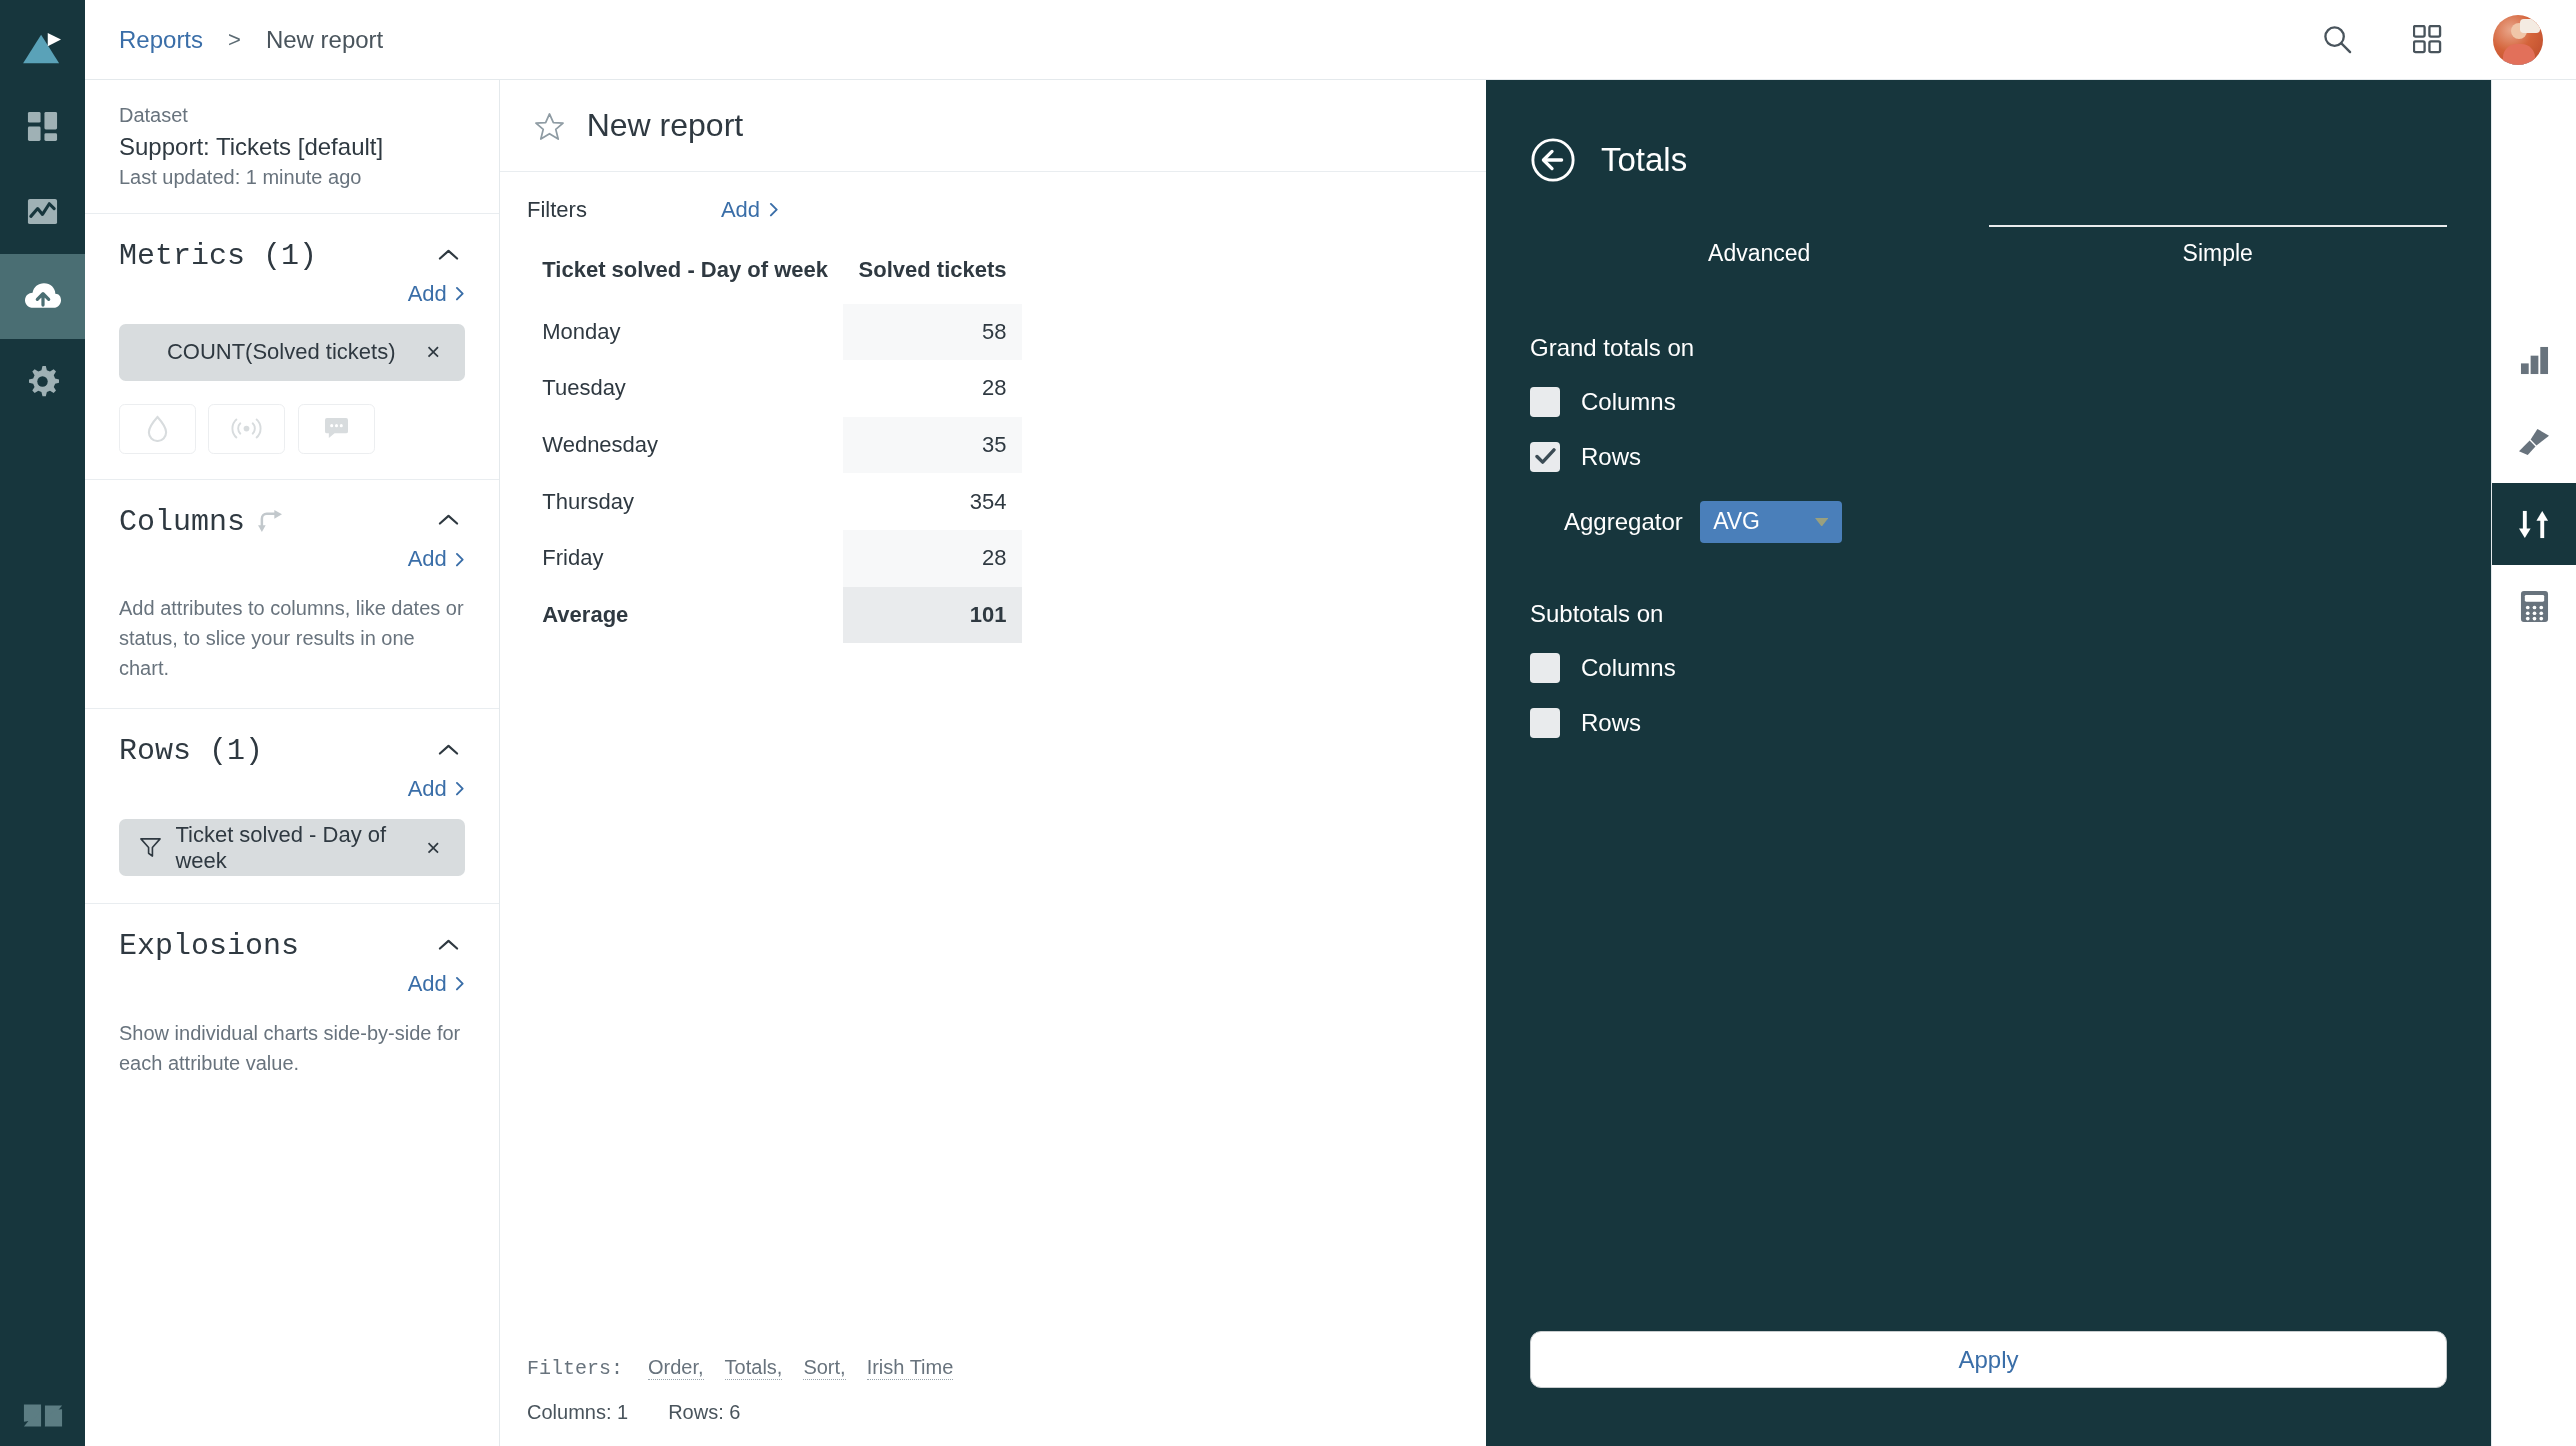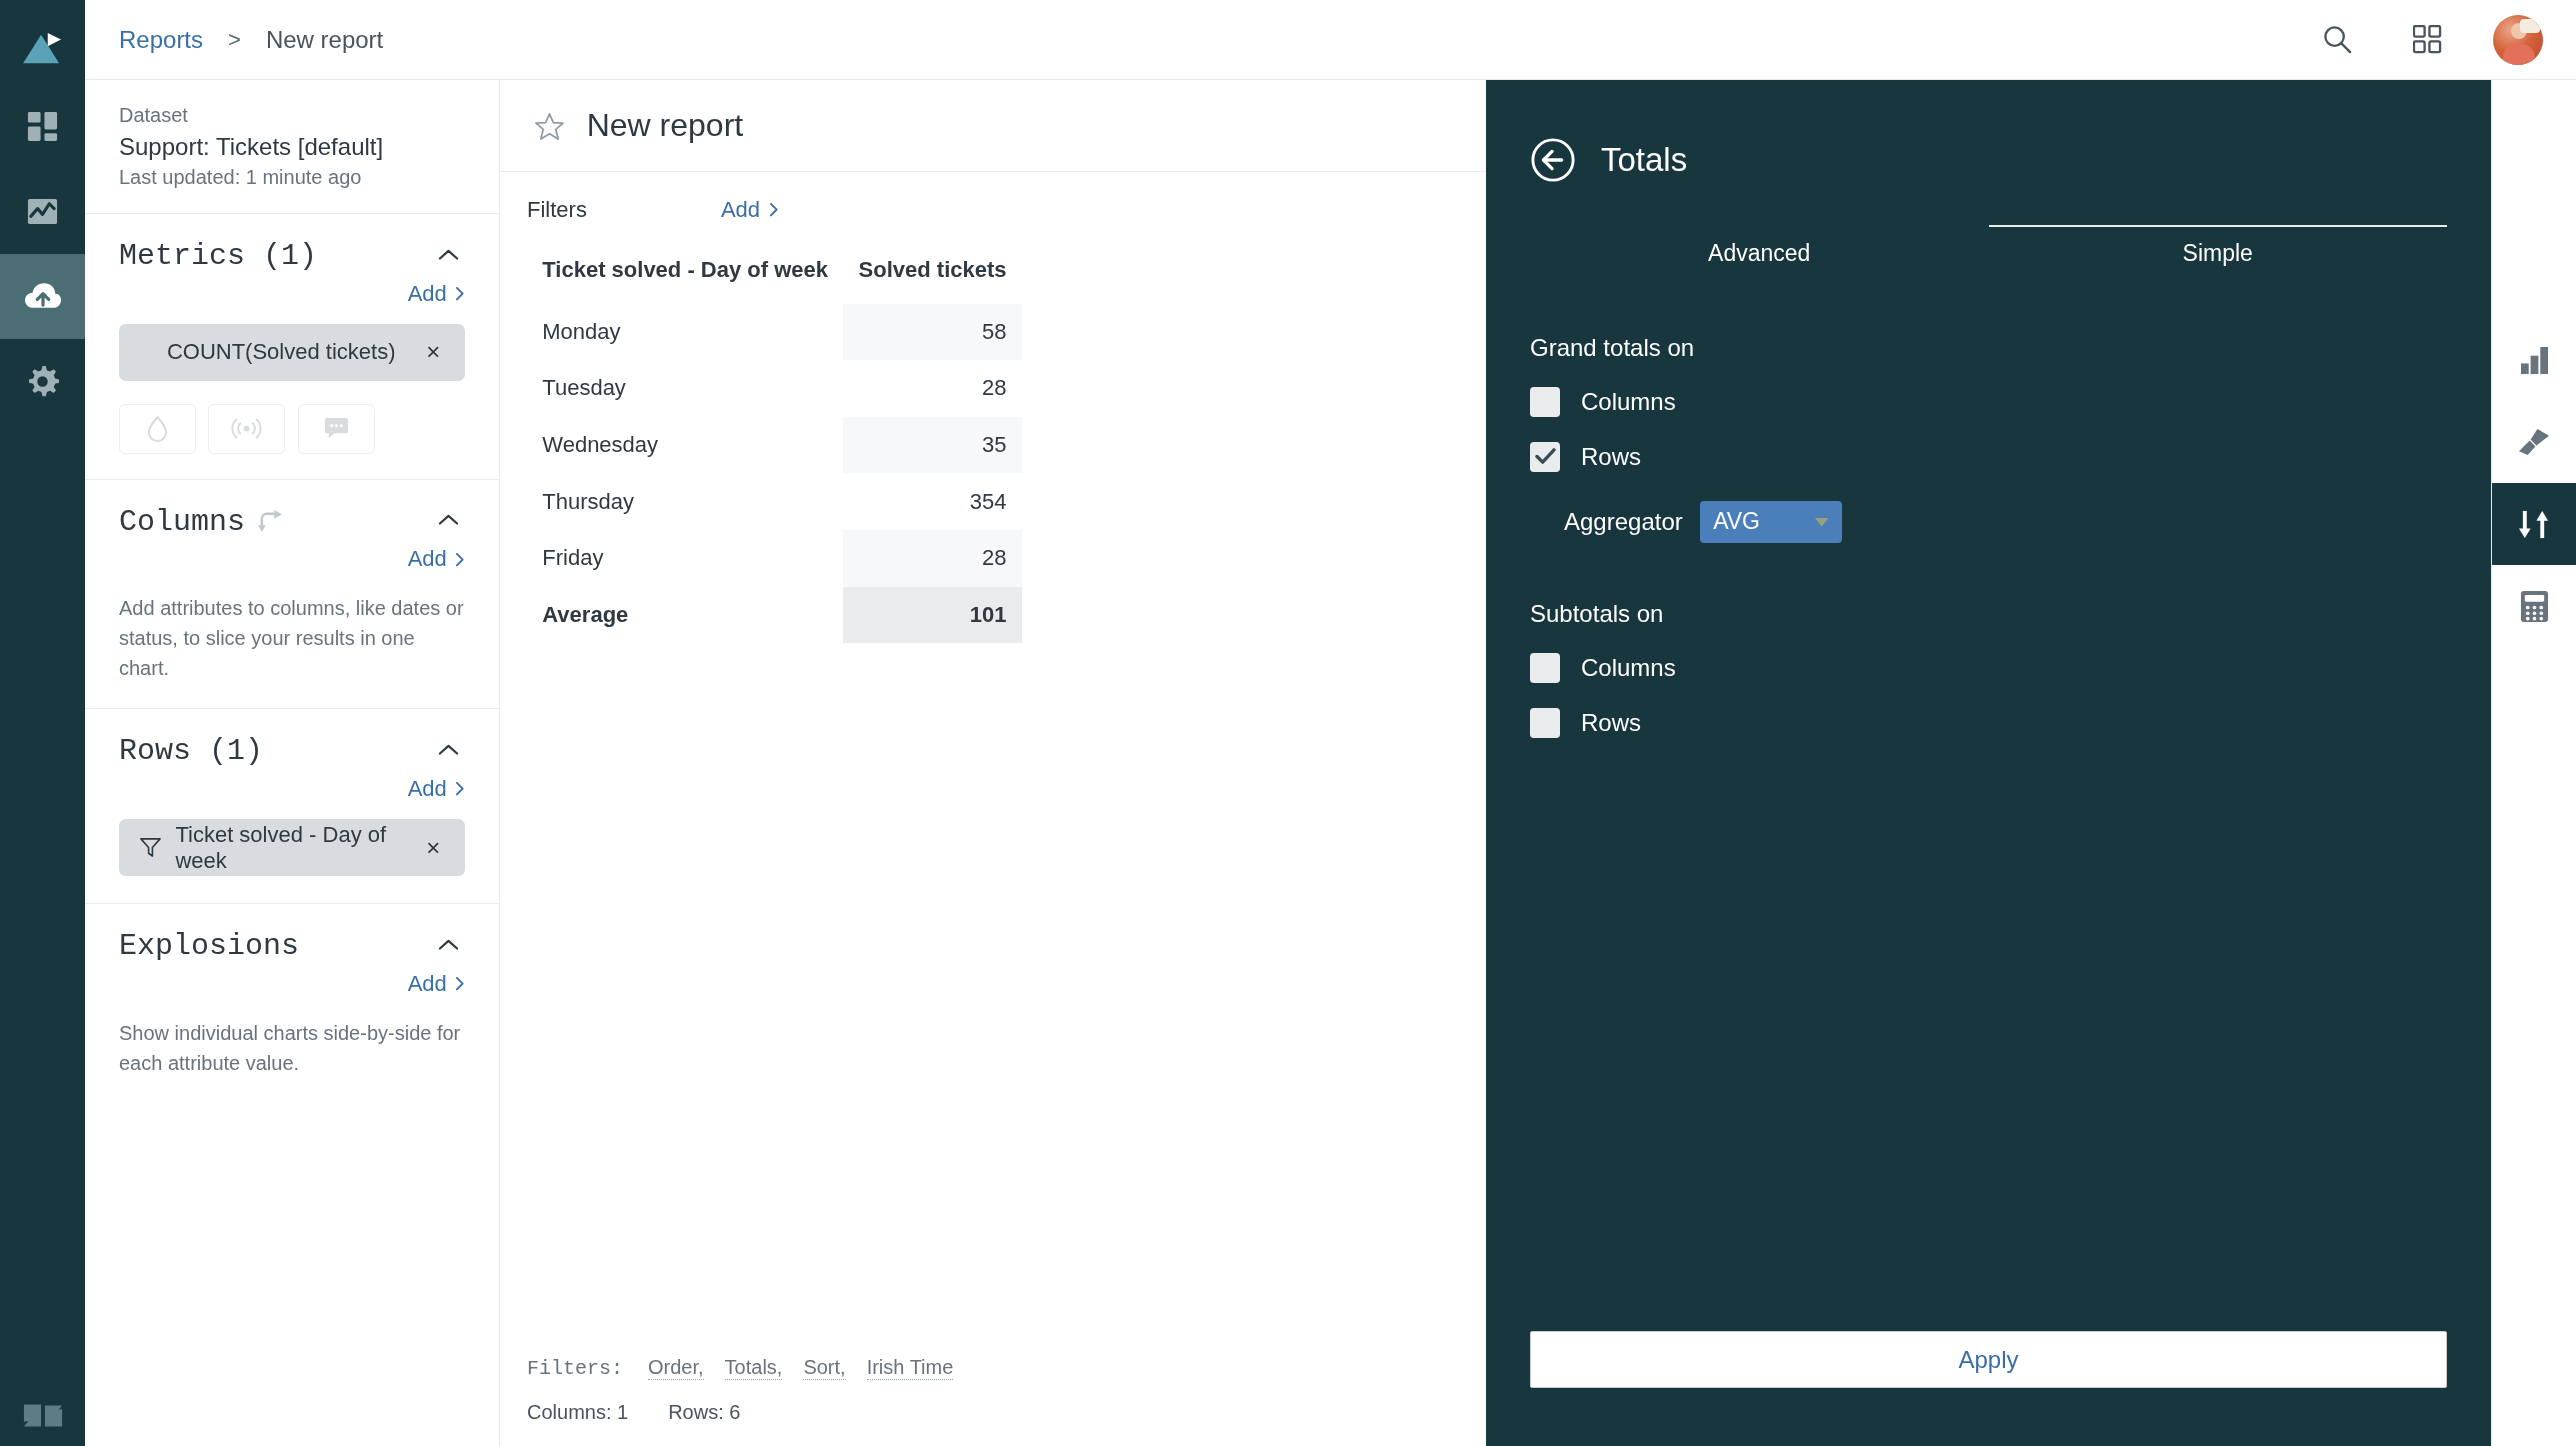--- a/index.html
+++ b/index.html
@@ -164,21 +164,21 @@
   .aggrow { display: flex; align-items: center; margin-top: 29px; margin-left: 34px; }
   .agglabel { font-size: 24px; color: #fff; }
   .aggsel {
     margin-left: 17px; background: #4a7fba; border-radius: 4px; width: 142px; height: 42px;
     display: flex; align-items: center; padding: 0 13.4px; cursor: pointer;
   }
   .aggsel .val { font-size: 23px; color: #fff; flex: 1; }
   .tot-spacer { flex: 1; }
   .apply-btn {
     background: #fff; color: #3a6ea8; font-size: 24px; border: 1px solid #c8ccce;
-    height: 57px; border-radius: 2px; margin-bottom: 59px; cursor: pointer;
+    height: 57px; border-radius: 11px; margin-bottom: 59px; cursor: pointer;
     font-family: "Liberation Sans", sans-serif; width: 100%;
   }
 
   
   .rrail {
     position: absolute; right: 0; top: 0; bottom: 0; width: 85px;
     background: #fff; border-left: 1px solid #e4e9ec; z-index: 6;
     display: flex; flex-direction: column; align-items: center; padding-top: 239px;
   }
   .rrail-item {

